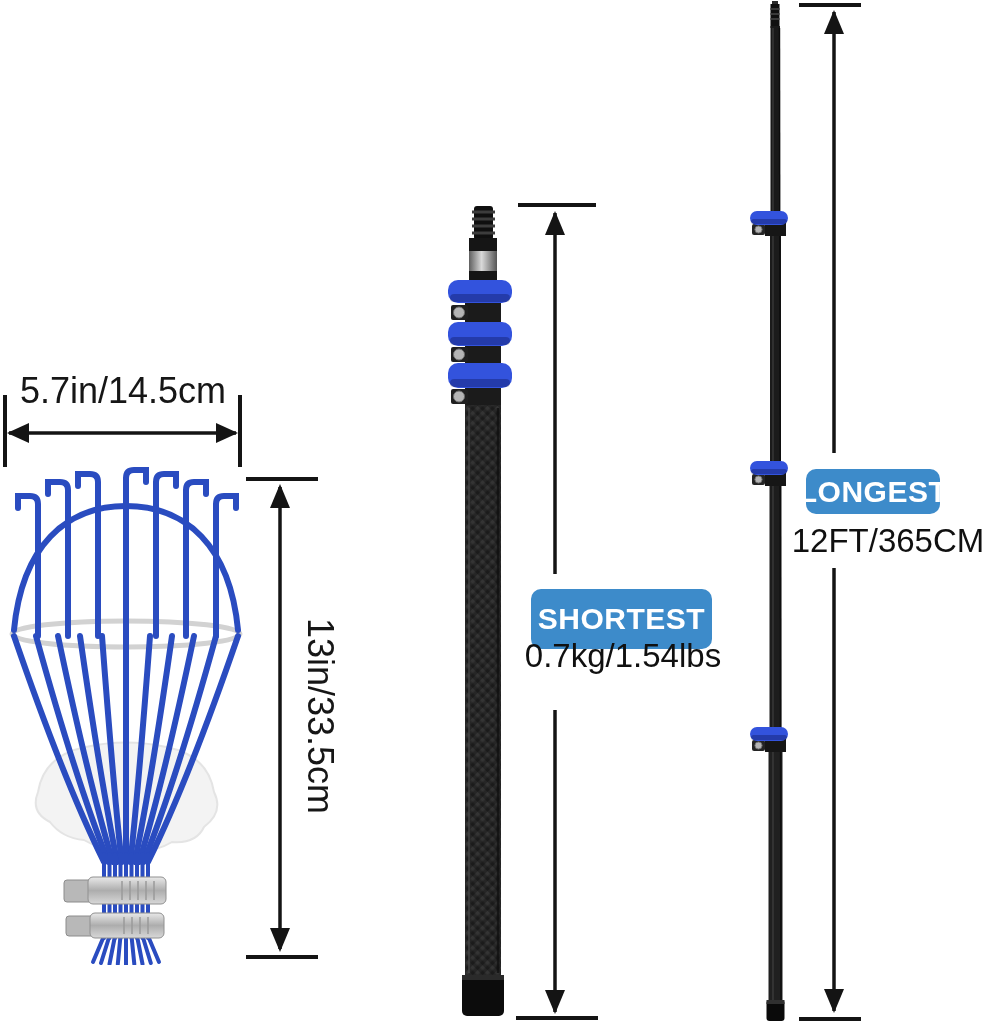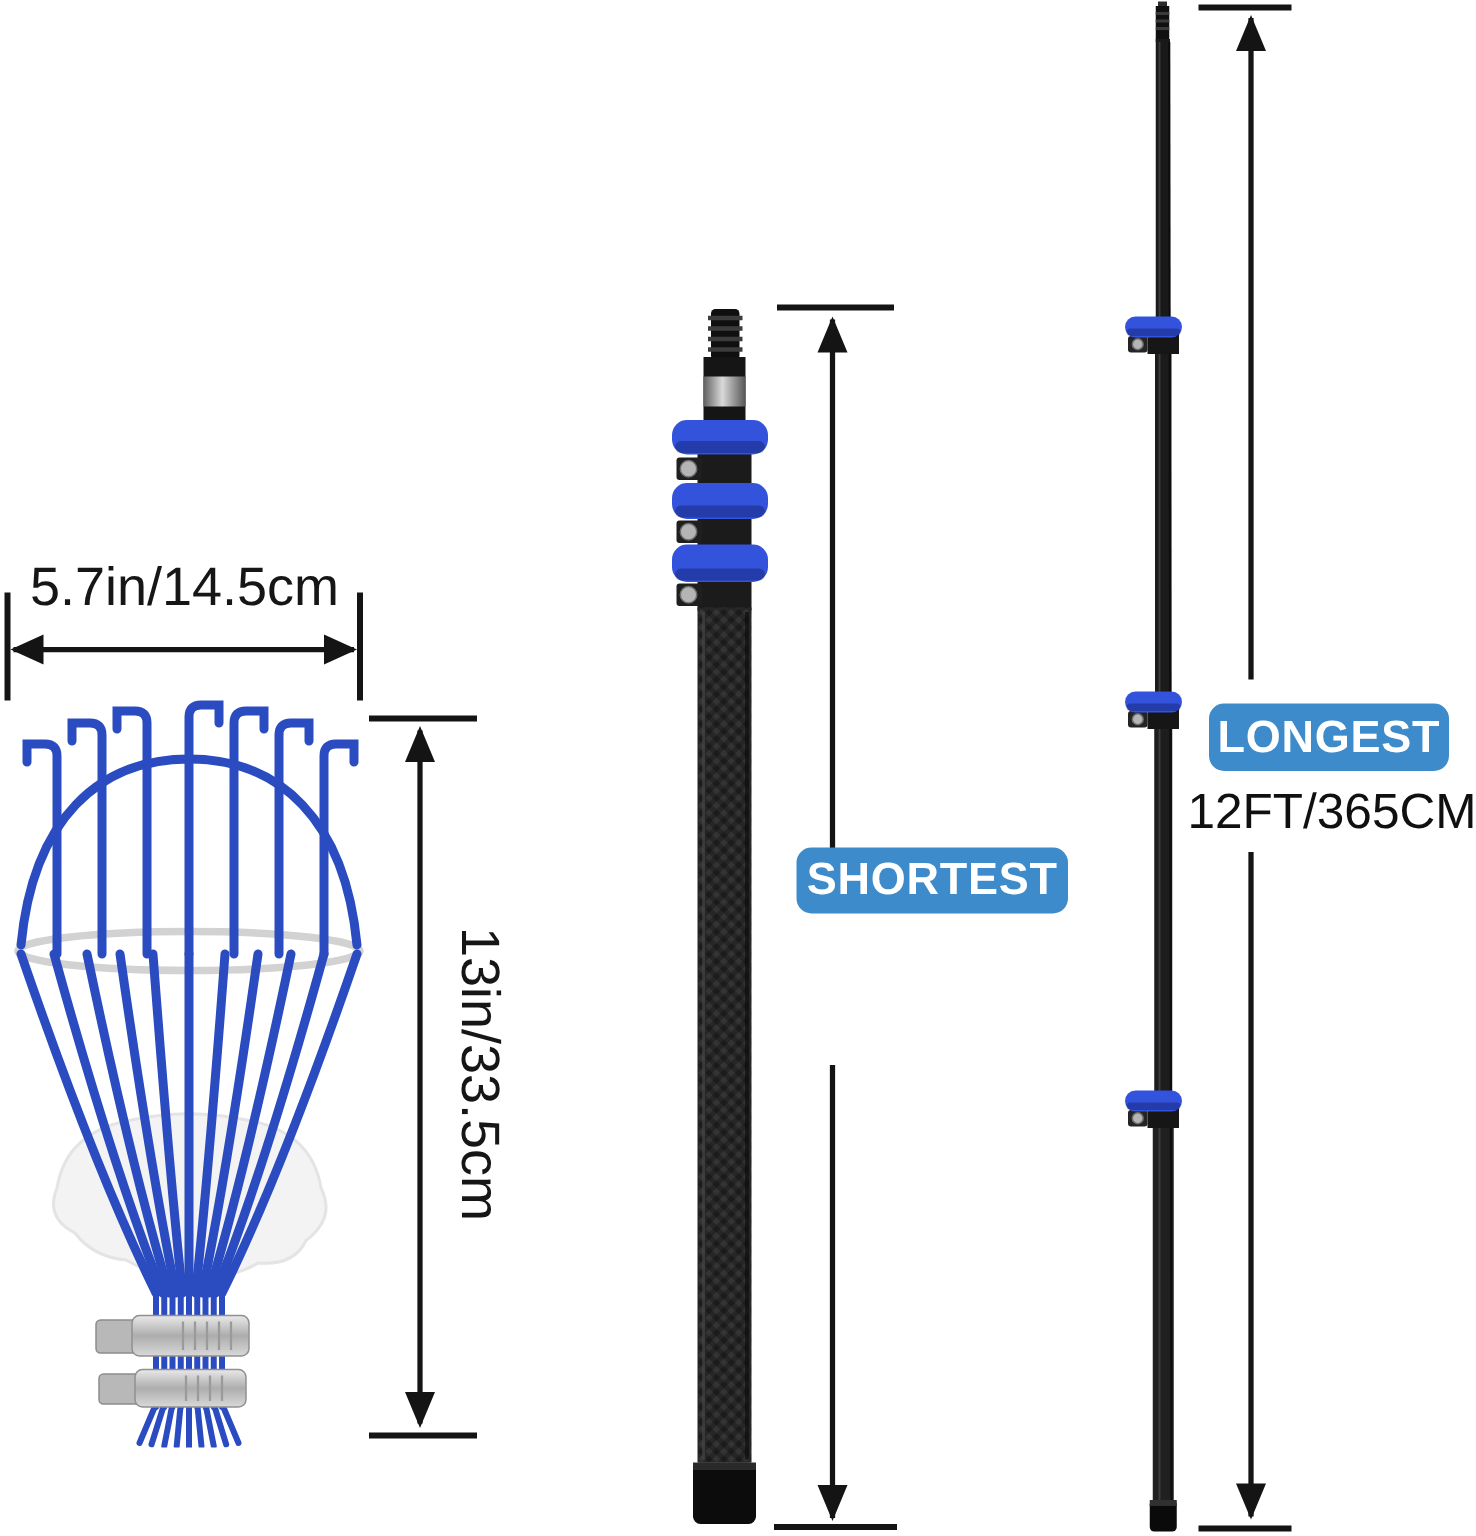--- a/index.html
+++ b/index.html
@@ -200,22 +200,23 @@
 
   <svg class="abs" style="left:508px;top:196px;" width="95" height="828" viewBox="0 0 95 828">
     <line class="arrow-tick" x1="10" y1="9" x2="88" y2="9"></line>
     <line class="arrow-line" x1="47" y1="17" x2="47" y2="378"></line>
     <line class="arrow-line" x1="47" y1="514" x2="47" y2="816"></line>
     <polygon class="arrow-head" points="47,15 37,39 57,39"></polygon>
     <polygon class="arrow-head" points="47,818 37,794 57,794"></polygon>
     <line class="arrow-tick" x1="8" y1="822" x2="90" y2="822"></line>
   </svg>
 
-  <div class="abs badge" style="left:531px;top:565px;width:181px;height:44px;">SHORTEST</div>
+  <div class="abs badge" style="left:531px;top:589px;width:181px;height:60px;">SHORTEST</div>
   <div class="abs" style="left:508px;top:638px;width:230px;">
+    <div class="spec-text">0.7kg/1.54lbs</div>
   </div>
 
   <svg class="abs" style="left:742px;top:0;" width="75" height="1024" viewBox="0 0 75 1024">
 
     <g>
       <rect x="30" y="1" width="6" height="5" fill="#2c2c2c"></rect>
       <rect x="28.5" y="4" width="9" height="24" fill="#101010"></rect>
       <line x1="28.5" y1="9" x2="37.5" y2="9" stroke="#3a3a3a" stroke-width="2"></line>
       <line x1="28.5" y1="14" x2="37.5" y2="14" stroke="#3a3a3a" stroke-width="2"></line>
       <line x1="28.5" y1="19" x2="37.5" y2="19" stroke="#3a3a3a" stroke-width="2"></line>
@@ -260,16 +261,16 @@
 
   <svg class="abs" style="left:795px;top:0;" width="80" height="1024" viewBox="0 0 80 1024">
     <line class="arrow-tick" x1="4" y1="5" x2="66" y2="5"></line>
     <line class="arrow-line" x1="39" y1="12" x2="39" y2="453"></line>
     <line class="arrow-line" x1="39" y1="568" x2="39" y2="1011"></line>
     <polygon class="arrow-head" points="39,10 29,34 49,34"></polygon>
     <polygon class="arrow-head" points="39,1013 29,989 49,989"></polygon>
     <line class="arrow-tick" x1="4" y1="1019" x2="66" y2="1019"></line>
   </svg>
 
-  <div class="abs badge" style="left:806px;top:469px;width:160px;height:45px;">LONGEST</div>
+  <div class="abs badge" style="left:806px;top:469px;width:134px;height:45px;">LONGEST</div>
   <div class="abs spec-text" style="left:790px;top:523px;width:196px;">12FT/365CM</div>
 
 </div>
 
 </body></html>

